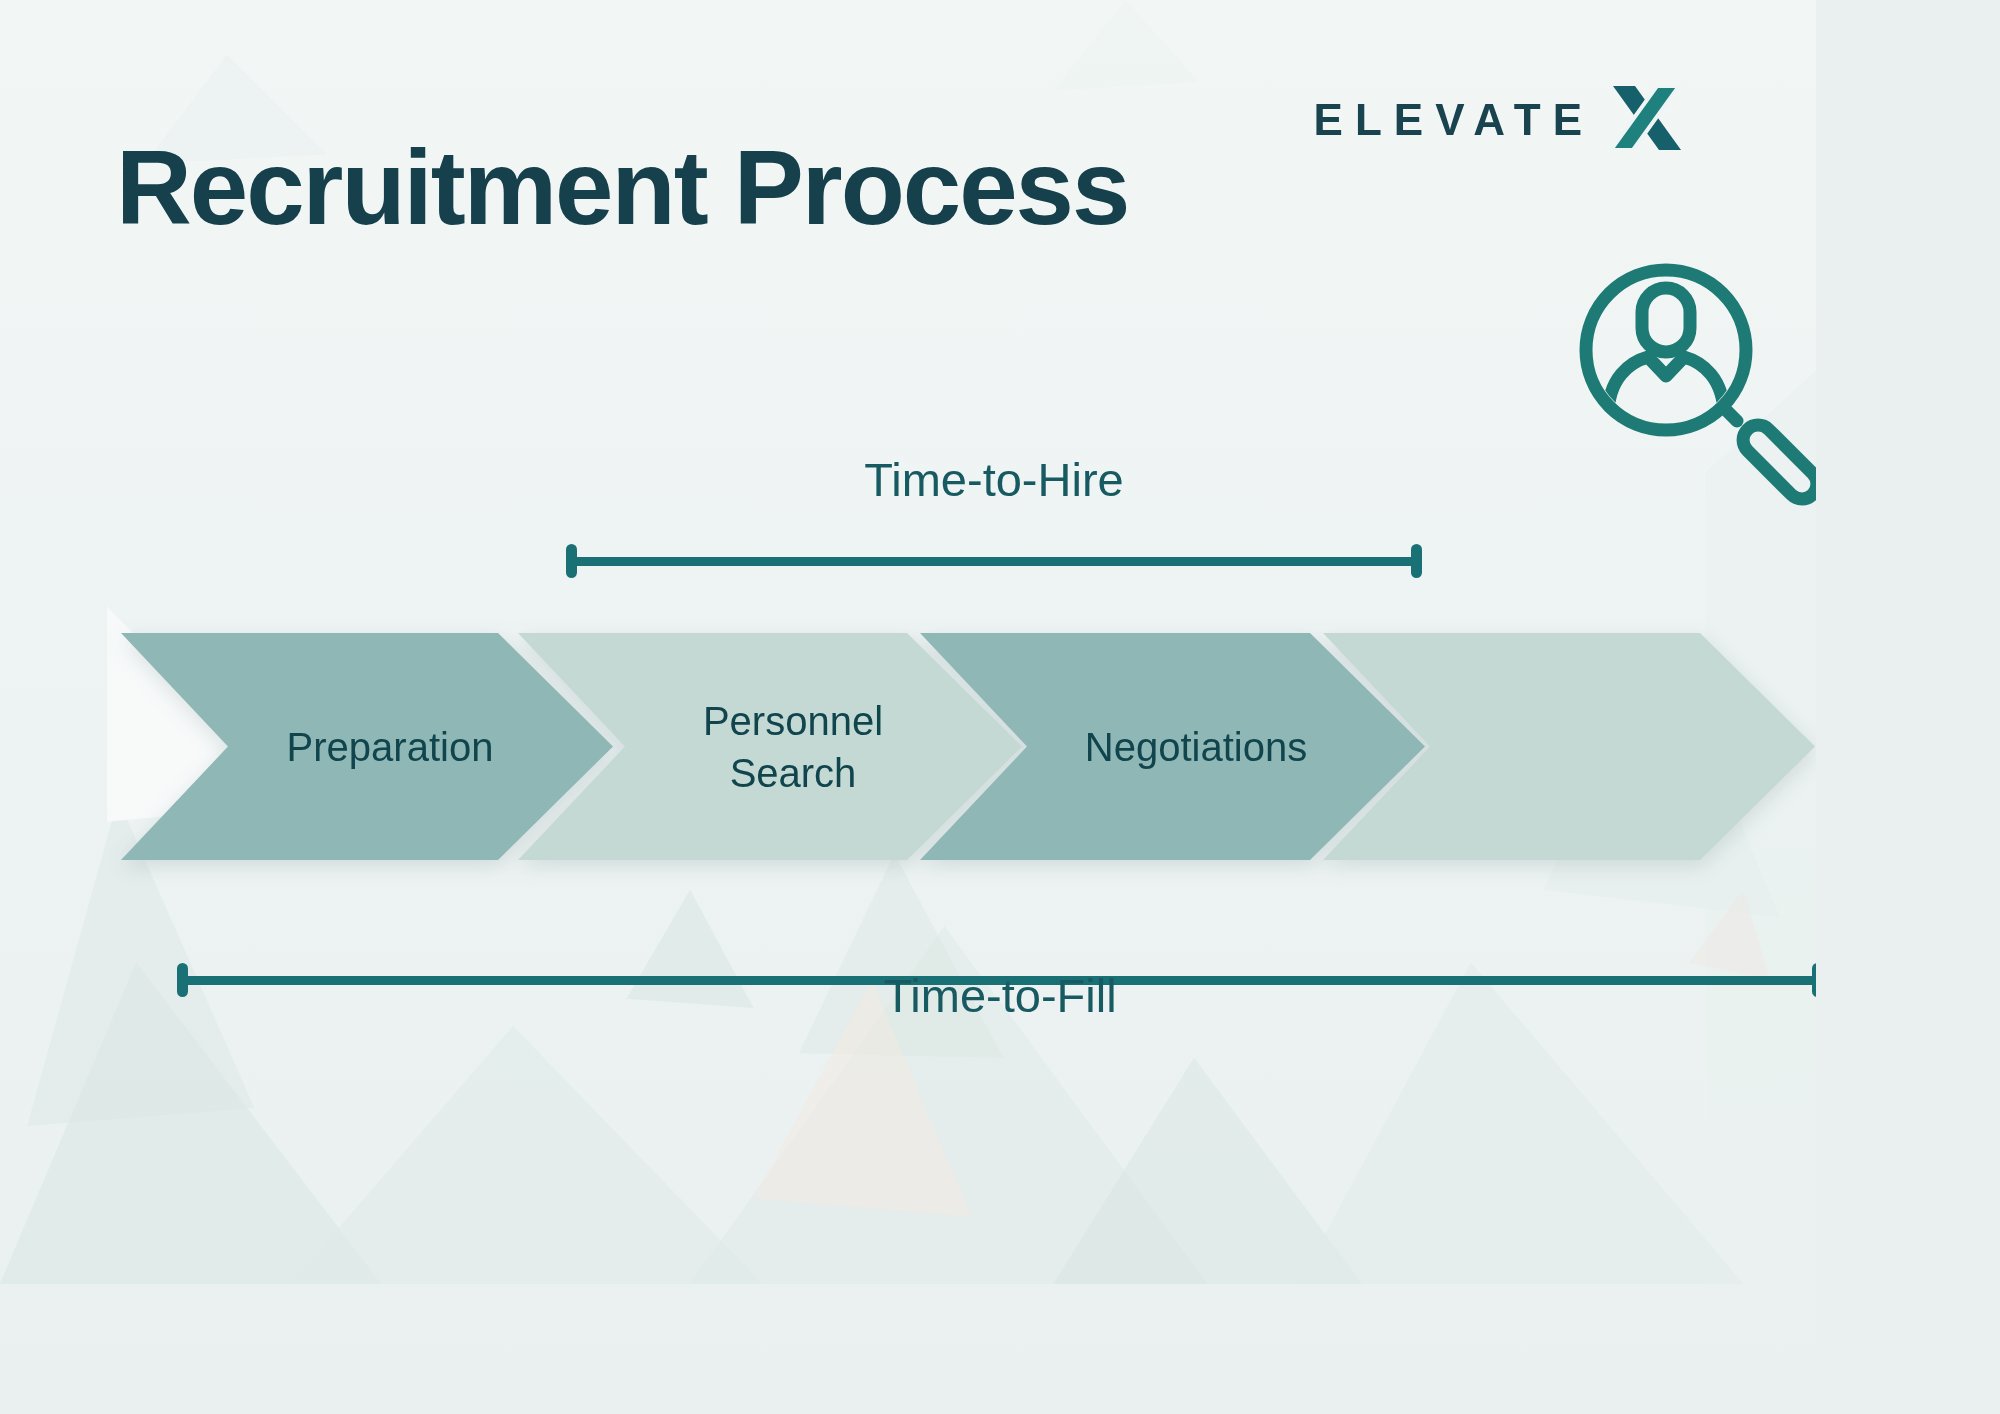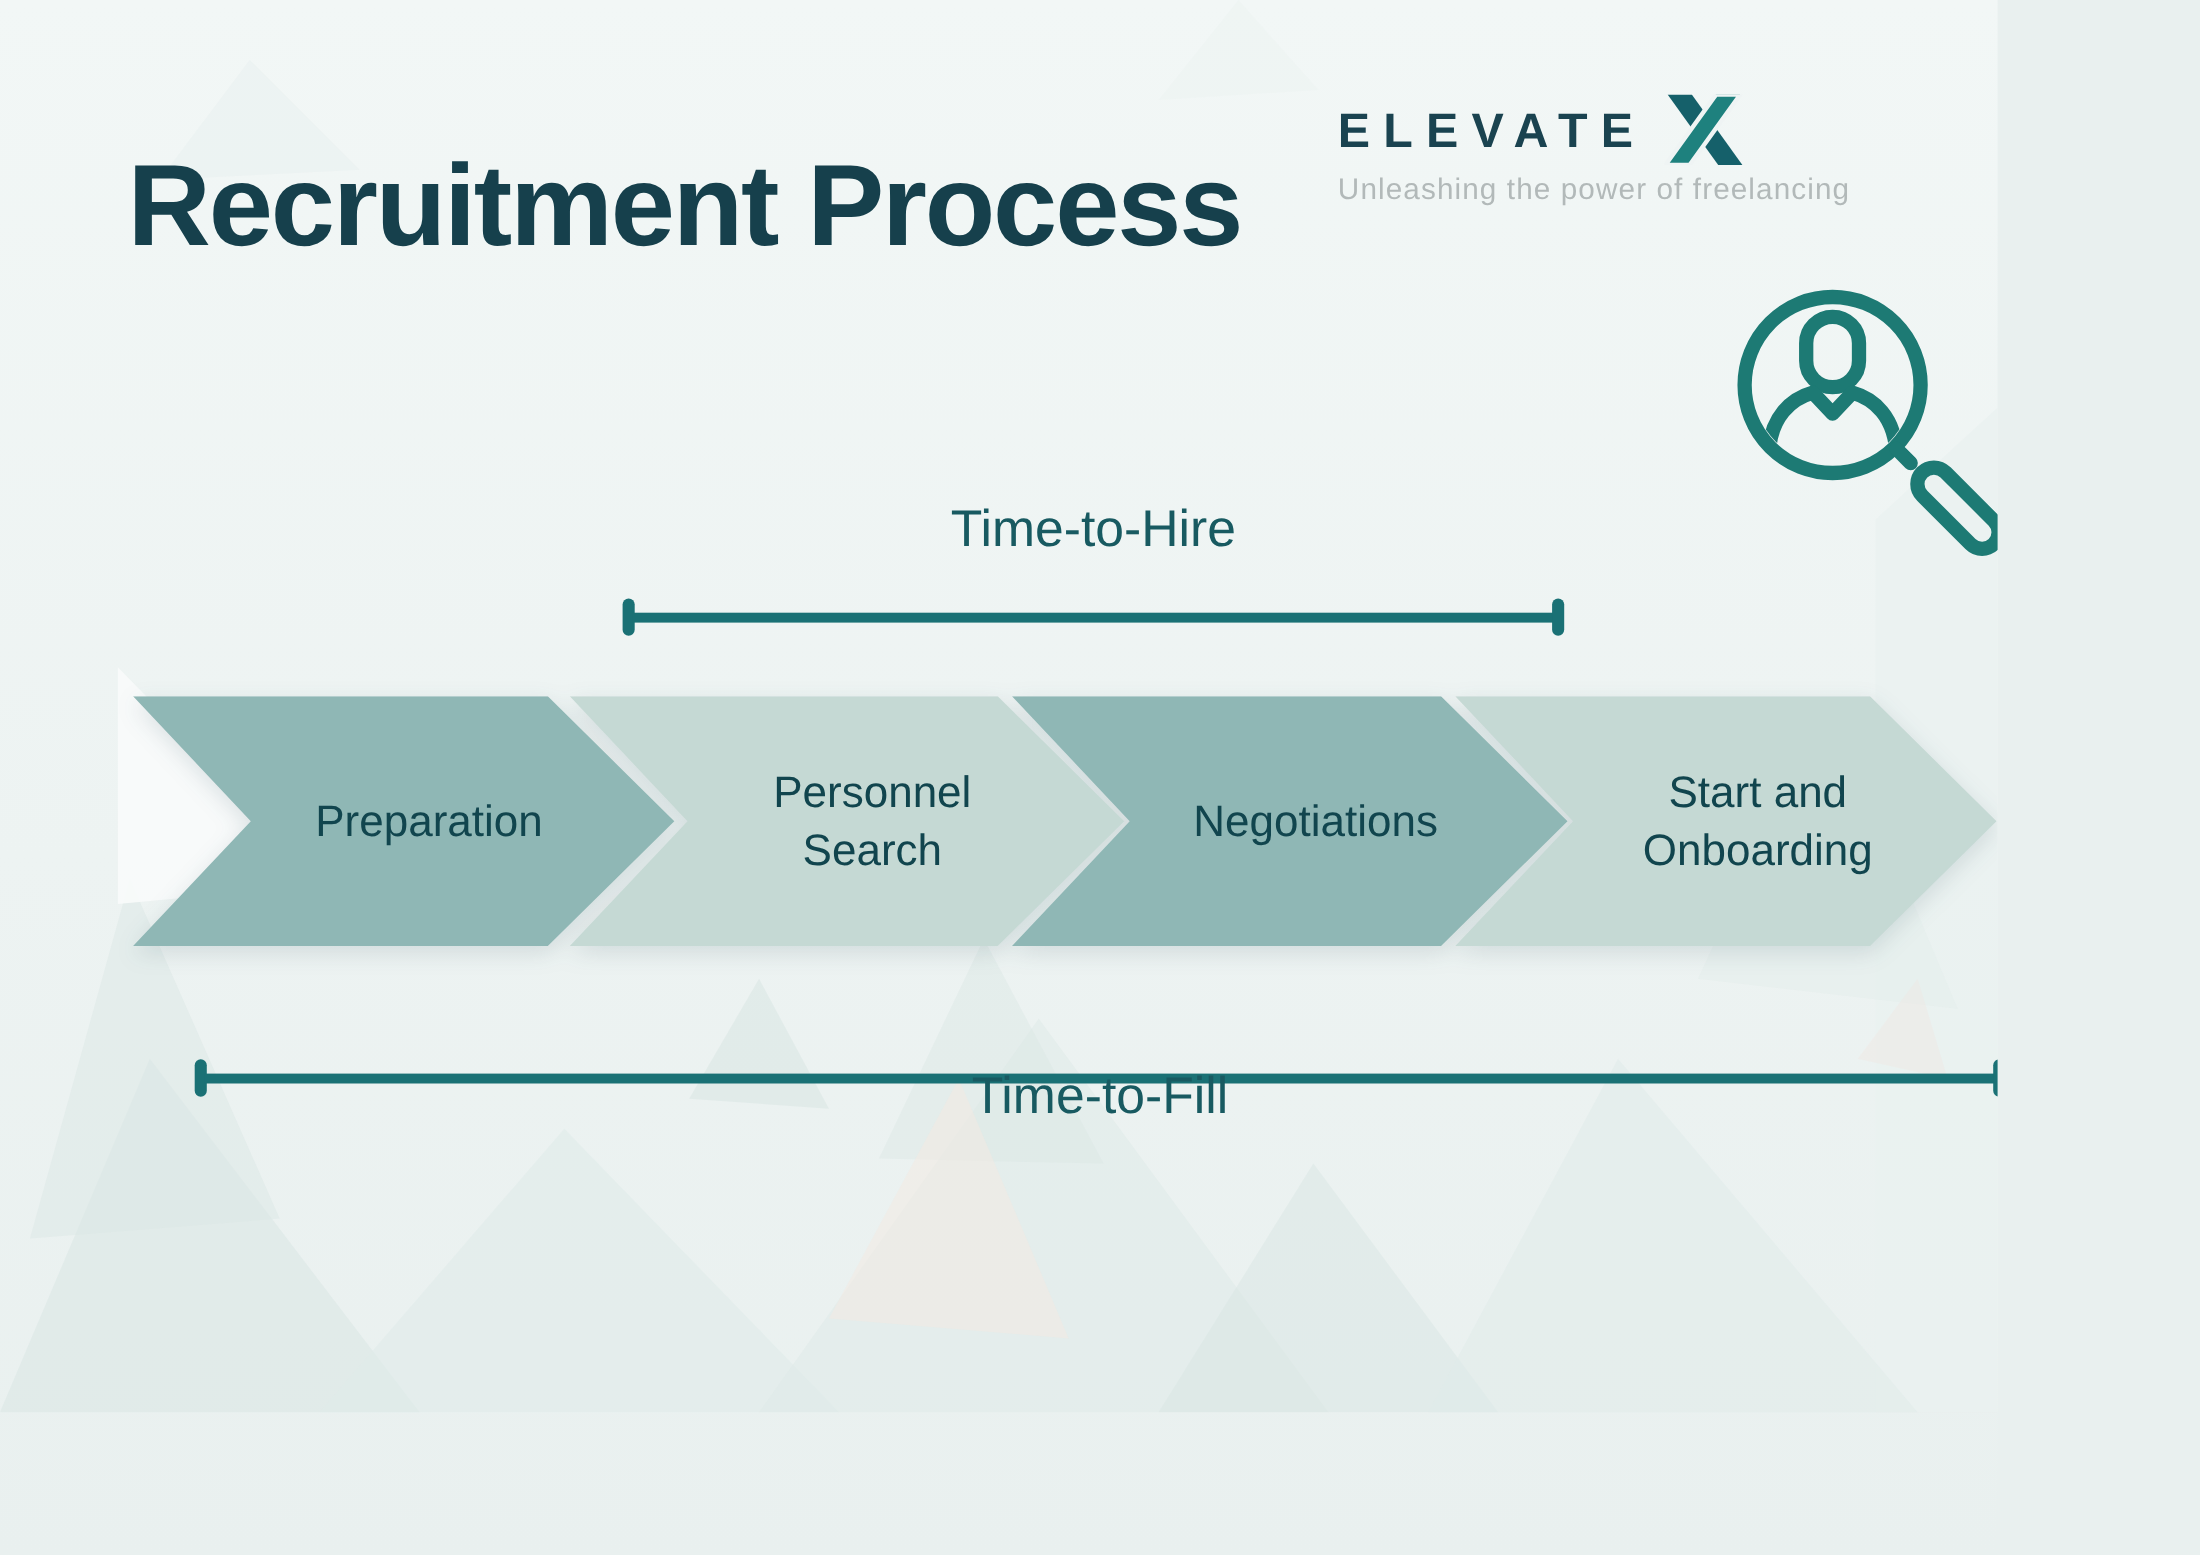--- a/index.html
+++ b/index.html
@@ -133,21 +133,20 @@
   <h1 class="title">Recruitment Process</h1>
 
   <div class="logo">
     <div class="logo-row">
       <span class="brand">ELEVATE</span>
       <svg class="x-mark" viewBox="0 0 70 64" aria-hidden="true">
         <polygon points="2,0 24,0 70,64 48,64" fill="var(--logo-x-dark, #15606a)"></polygon>
         <polygon points="46,0 68,0 22,64 0,64" fill="var(--logo-x, #1e817e)" stroke="#eff4f4" stroke-width="4"></polygon>
       </svg>
     </div>
-    <div class="tagline">Unleashing the power of freelancing</div>
   </div>
 
   <svg class="search-icon" viewBox="0 0 260 260" aria-hidden="true">
     <defs>
       <clipPath id="lensClip">
           <circle cx="88" cy="102" r="73"></circle>
         </clipPath>
     </defs>
     <g fill="none" stroke="var(--accent-teal, #1d7a74)" stroke-width="13">
       <circle cx="88" cy="102" r="80"></circle>
@@ -172,21 +171,20 @@
   <svg class="chevrons" viewBox="0 0 1700 227" preserveAspectRatio="none" aria-hidden="true">
     <polygon points="3,0 380,0 495,113.5 380,227 3,227 110,113.5" fill="var(--chevron-dark, #8fb7b5)"></polygon>
     <polygon points="400,0 789,0 904,113.5 789,227 400,227 507,113.5" fill="var(--chevron-light, #c5d9d4)"></polygon>
     <polygon points="802,0 1192,0 1307,113.5 1192,227 802,227 909,113.5" fill="var(--chevron-dark, #8fb7b5)"></polygon>
     <polygon points="1205,0 1582,0 1697,113.5 1582,227 1205,227 1312,113.5" fill="var(--chevron-light, #c5d9d4)"></polygon>
   </svg>
 
   <div class="step-label step-2">Personnel Search</div>
   <div class="step-label step-1">Preparation</div>
   <div class="step-label step-3">Negotiations</div>
-  <div class="step-label step-4">Start and Onboarding</div>
 
   <div class="bracket ttf-bracket">
     <span class="cap"></span>
     <span class="bar"></span>
     <span class="cap"></span>
   </div>
   <div class="measure-label ttf-label">Time-to-Fill</div>
 
 </div>
 

